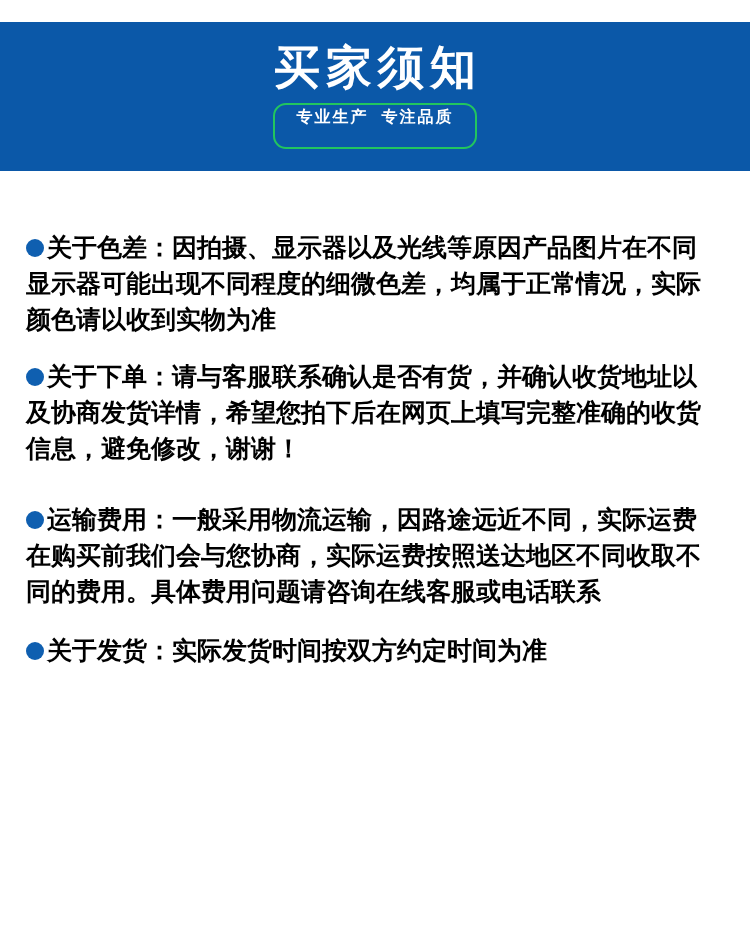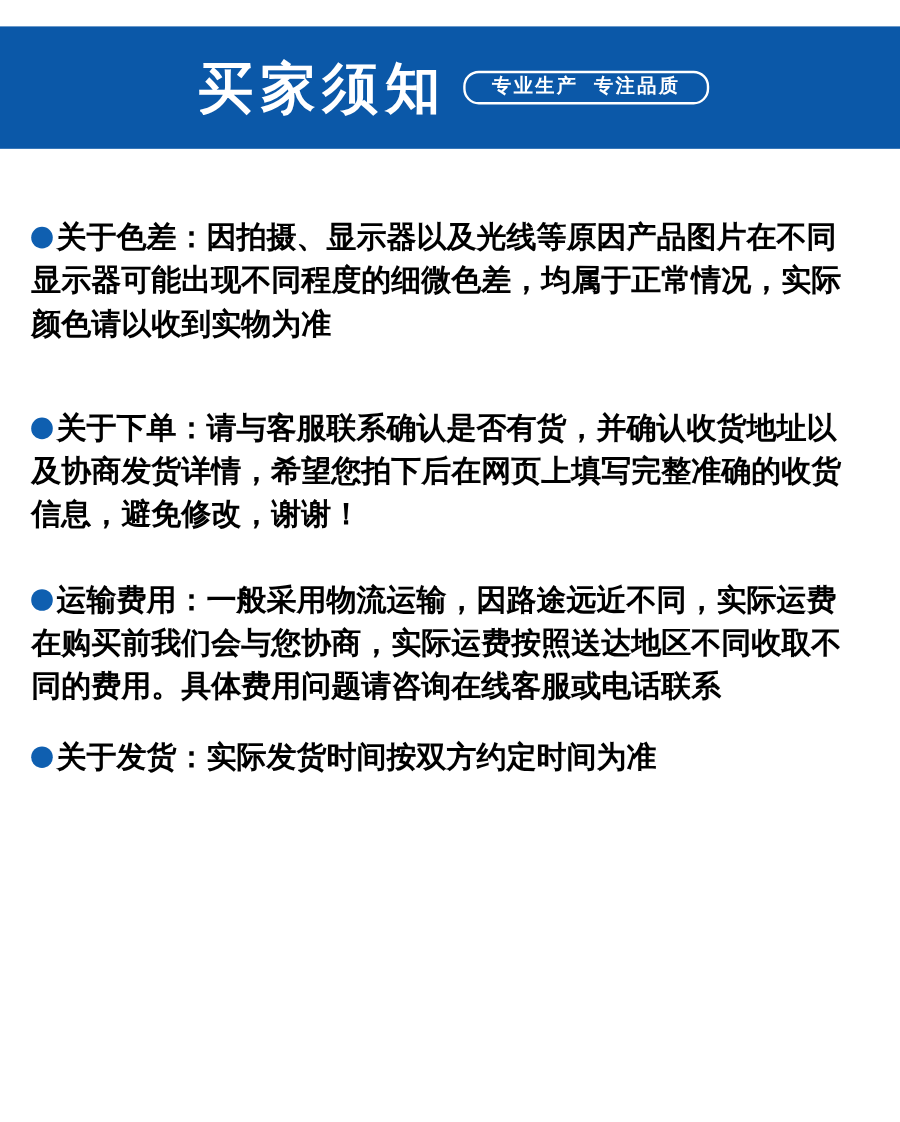--- a/index.html
+++ b/index.html
@@ -11,77 +11,76 @@
     height: 935px;
     background: #ffffff;
     font-family: "Liberation Sans", "DejaVu Sans", sans-serif;
     overflow: hidden;
   }
   .top-strip {
     height: 22px;
     background: #ffffff;
   }
   .banner {
-    height: 102px;
+    height: 149px;
     background: #0b58a8;
     display: flex;
-    flex-direction: row;
+    flex-direction: column;
     align-items: center;
     justify-content: center;
     gap: 13px;
   }
   .banner-title {
     color: #ffffff;
     font-size: 46px;
     font-weight: bold;
     letter-spacing: 6px;
     line-height: 1;
     text-indent: 6px; 
     white-space: nowrap;
   }
   .banner-pill {
-    border: 2px solid #ffffff;
+    border: 2px solid #22c55e;
     border-radius: 13px;
-    padding: 2px 22px 3px 22px;
+    padding: 2px 22px 21px 22px;
     display: inline-block;
   }
   .banner-pill-label {
     color: #ffffff;
     font-size: 16px;
     font-weight: bold;
     letter-spacing: 2px;
     line-height: 1.2;
     white-space: pre;
   }
   .content {
     padding: 0 26px;
     color: #000000;
   }
   .notice {
     margin: 0;
     font-size: 25px;
     font-weight: bold;
     line-height: 36px;
     color: #000000;
-    font-family: Liberation Mono, monospace;
   }
   .notice-text {
     white-space: pre-line;
   }
   .bullet {
     display: inline-block;
     width: 18px;
     height: 18px;
     border-radius: 50%;
     background: #0f5fb0;
     margin-right: 3px;
     vertical-align: -1px;
   }
   .p1 { margin-top: 58px; }
-  .p2 { margin-top: 51px; }
+  .p2 { margin-top: 21px; }
   .p3 { margin-top: 23px; }
   .p4 { margin-top: 35px; }
   .p5 { margin-top: 43px; }
   .blue-period {
     color: #2878cc;
   }
 </style>
 </head>
 <body>
 

